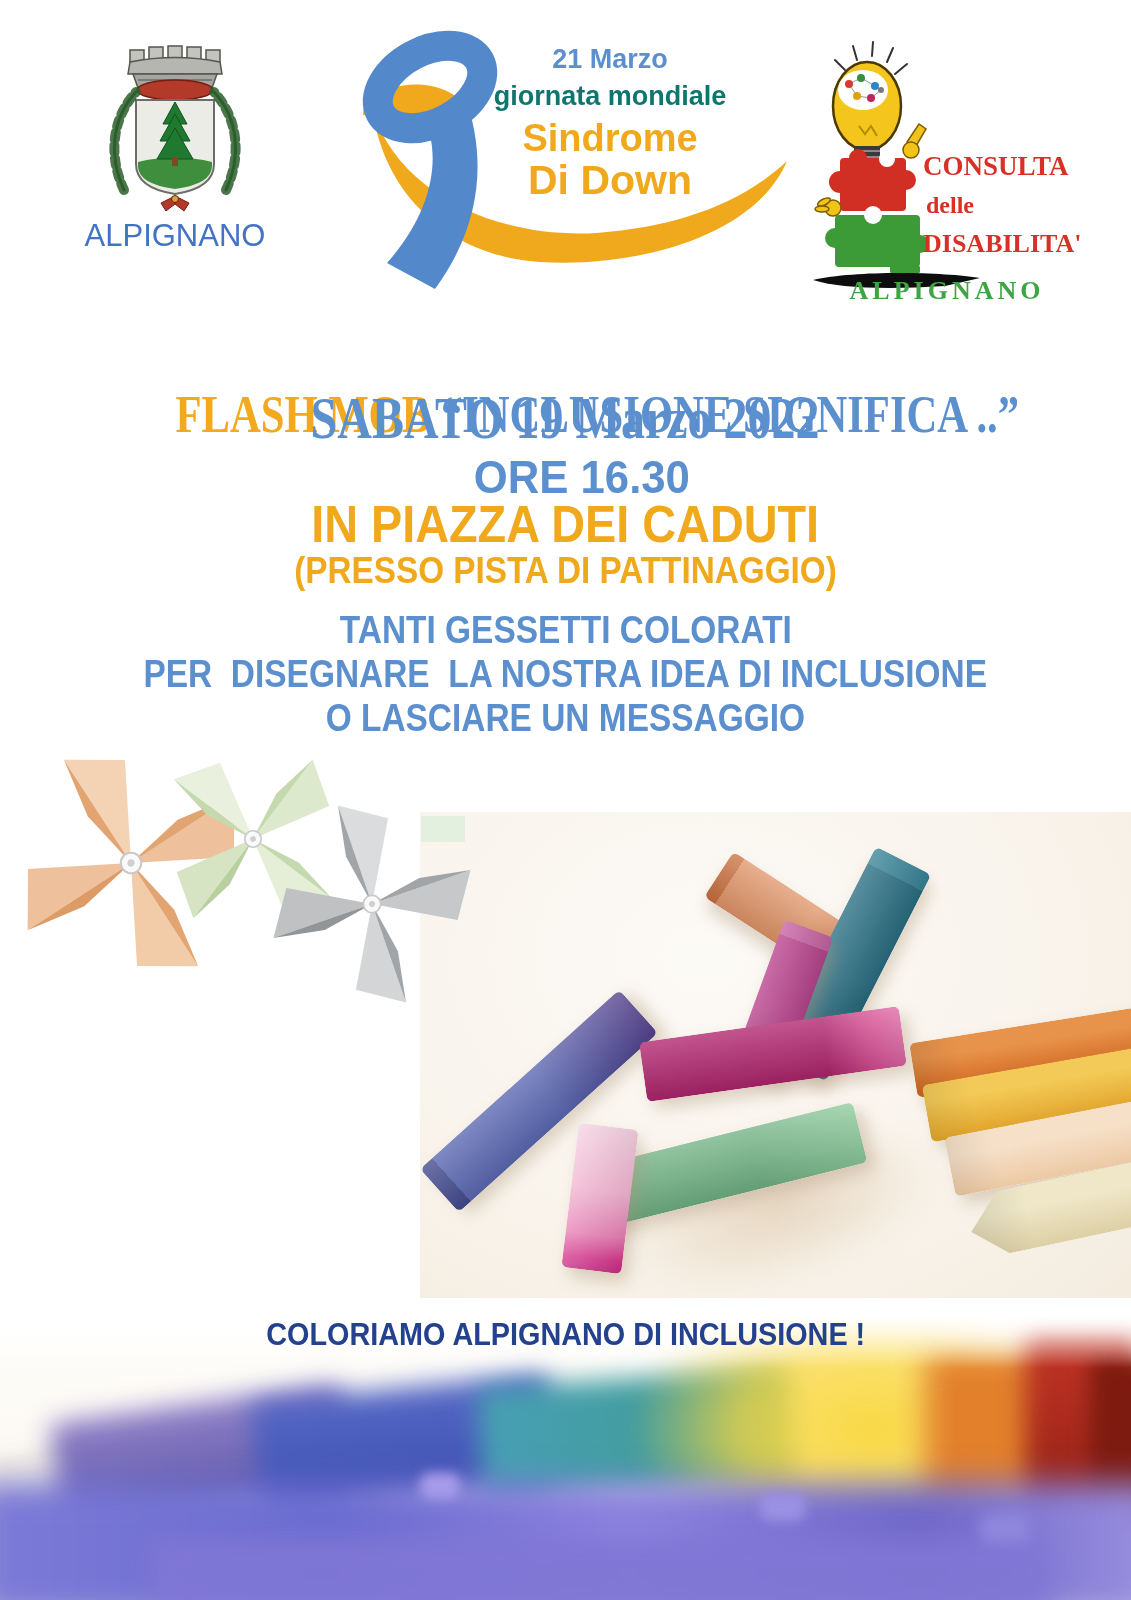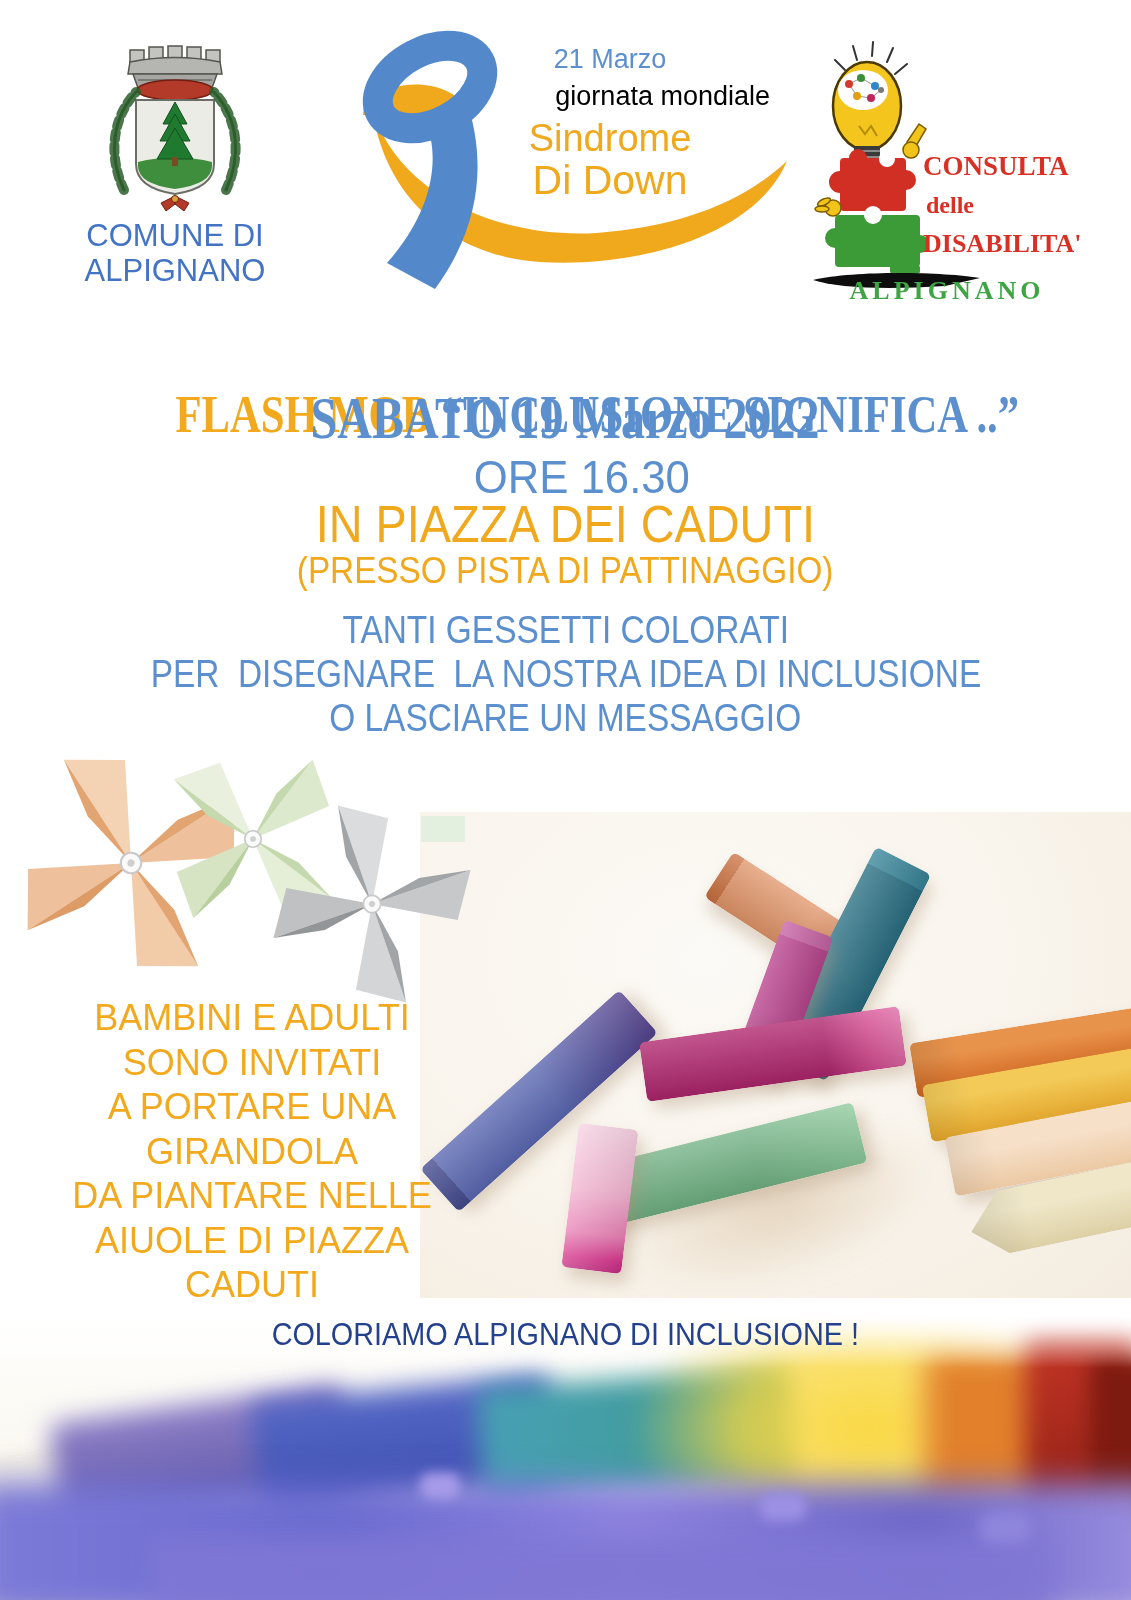--- a/index.html
+++ b/index.html
@@ -2,21 +2,21 @@
 <html><head>
 <meta charset="utf-8">
 <style>
   html,body{margin:0;padding:0;background:#e8e8e8;}
   .poster{position:relative;width:1131px;height:1600px;margin:0 auto;background:#ffffff;overflow:hidden;
           font-family:"Liberation Sans",sans-serif;}
   .abs{position:absolute;}
   .ctr{left:0;right:0;text-align:center;}
   .cond{display:inline-block;transform:scaleX(.88);transform-origin:50% 50%;white-space:pre;}
   .tserif{font-family:"Liberation Serif",serif;font-weight:700;}
-  .b{font-weight:400;}
+  .b{font-weight:700;}
   
   .photo1{left:420px;top:812px;width:711px;height:486px;overflow:hidden;
           background:radial-gradient(ellipse at 40% 30%,#fcfaf6 0%,#f9f4ec 55%,#f4ecdf 100%);}
   .stick{position:absolute;border-radius:6px;box-shadow:7px 9px 16px rgba(170,145,115,.38);}
   .photo2{left:0;top:1298px;width:1131px;height:302px;overflow:hidden;background:linear-gradient(180deg,#ffffff 0%,#fdfbf6 30%,#f7f3ea 100%);}
   .blob{position:absolute;border-radius:10px;}
 </style>
 </head>
 <body>
 
@@ -51,32 +51,31 @@
       <path d="M126,152 C142,118 138,80 114,54" stroke="#2c5e2c" stroke-width="3"></path>
       <path d="M126,152 C142,118 138,80 114,54" stroke="#2c5e2c" stroke-width="10" stroke-dasharray="7 6" opacity=".85"></path>
     </g>
     <g>
       <path d="M75,158 l-14,7 l5,8 l9,-7 Z" fill="#b33a28" stroke="#721f12"></path>
       <path d="M75,158 l14,7 l-5,8 l-9,-7 Z" fill="#b33a28" stroke="#721f12"></path>
       <circle cx="75" cy="161" r="3.5" fill="#d8a23a" stroke="#721f12"></circle>
     </g>
   </svg>
   <div class="abs" style="left:55px;top:218px;width:240px;text-align:center;color:#4374C4;font-size:31px;line-height:35px;">
-    <div>COMUNE DI</div>
     <div>ALPIGNANO</div>
   </div>
 
   <svg class="abs" style="left:335px;top:25px;" width="470" height="285" viewBox="0 0 470 285">
     <path d="M30,75 C70,50 114,56 140,88 L114,122 C90,96 58,90 28,90 Z" fill="#f0a81c"></path>
     <path d="M38,88 C66,168 160,214 262,208 C340,202 405,180 452,136 C420,212 300,243 205,237 C112,231 50,168 38,88 Z" fill="#f0a81c"></path>
     <ellipse cx="95" cy="62" rx="56" ry="36" transform="rotate(-28 95 62)" fill="none" stroke="#5388cb" stroke-width="30"></ellipse>
     <path d="M130,72 C152,132 147,200 100,264 L52,238 C98,186 107,132 89,92 Z" fill="#5388cb"></path>
   </svg>
   <div class="abs b" style="left:480px;top:44px;width:260px;text-align:center;color:#5b8fce;font-size:27px;">21 Marzo</div>
-  <div class="abs b" style="left:450px;top:81px;width:320px;text-align:right;color:#000000;font-size:27px;">giornata mondiale</div>
+  <div class="abs b" style="left:450px;top:81px;width:320px;text-align:center;color:#0f766e;font-size:27px;">giornata mondiale</div>
   <div class="abs b" style="left:480px;top:117px;width:260px;text-align:center;color:#f0a81c;font-size:38px;">Sindrome</div>
   <div class="abs b" style="left:480px;top:157px;width:260px;text-align:center;color:#f0a81c;font-size:41px;">Di Down</div>
 
   <svg class="abs" style="left:795px;top:30px;" width="290" height="290" viewBox="0 0 290 290">
 
     <g stroke="#333" stroke-width="2" stroke-linecap="round">
       <line x1="40" y1="30" x2="50" y2="40"></line>
         <line x1="58" y1="16" x2="62" y2="30"></line>
       <line x1="78" y1="12" x2="77" y2="26"></line>
         <line x1="98" y1="18" x2="92" y2="32"></line>
@@ -260,29 +259,20 @@
         </g>
       <g transform="rotate(270)">
           <polygon points="0,0 82,-88 96,-30" fill="#dadcde"></polygon>
           <polygon points="0,0 82,-88 34,-52" fill="#a2a5a8"></polygon>
         </g>
       <circle r="10" fill="#fafafa" stroke="#c9c9c9" stroke-width="2"></circle>
         <circle r="3.5" fill="#cfcfcf"></circle>
     </g>
   </svg>
 
-  <div class="abs b" style="left:52px;top:996px;width:400px;text-align:center;font-size:36px;line-height:44.5px;color:#f2a91d;">
-    <div>BAMBINI E ADULTI</div>
-    <div>SONO INVITATI</div>
-    <div>A PORTARE UNA</div>
-    <div>GIRANDOLA</div>
-    <div>DA PIANTARE NELLE</div>
-    <div>AIUOLE DI PIAZZA</div>
-    <div>CADUTI</div>
-  </div>
 
   <div class="abs ctr b" style="top:1316px;font-size:32px;color:#24418e;z-index:6;">
     <span class="cond" style="transform:scaleX(.9);">COLORIAMO ALPIGNANO DI INCLUSIONE !</span>
   </div>
 
   <div class="abs photo2">
     <div class="blob" style="left:-20px;top:145px;width:190px;height:95px;transform:rotate(-12deg);background:#efebe3;filter:blur(8px);"></div>
     <div class="blob" style="left:-30px;top:200px;width:180px;height:130px;background:#e4ddd1;filter:blur(10px);"></div>
     <div class="blob" style="left:55px;top:105px;width:295px;height:108px;transform:rotate(-8deg);
                 background:linear-gradient(180deg,#8f80c8,#5f57a6);filter:blur(13px);"></div>

